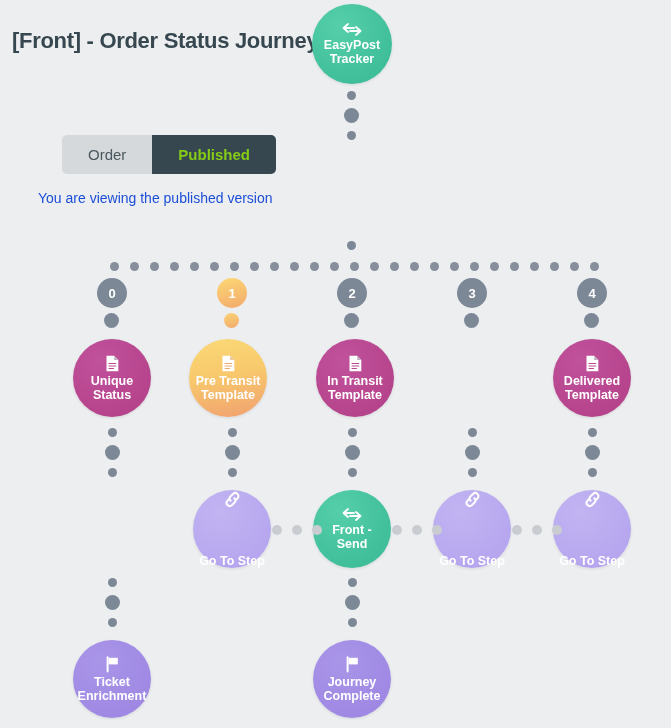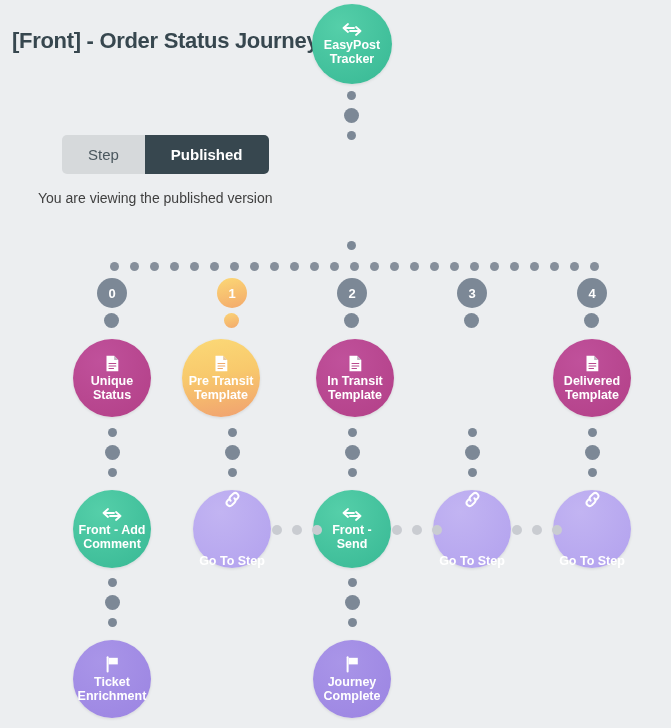--- a/index.html
+++ b/index.html
@@ -40,30 +40,30 @@
     cursor: pointer;
     font-family: "Liberation Sans", sans-serif;
     white-space: nowrap;
   }
   .toggle-btn.inactive {
     background: #d6d9db;
     color: #4a575e;
   }
   .toggle-btn.active {
     background: #37474f;
-    color: #ffffff;
+    color: #84cc16;
     font-weight: bold;
   }
 
   #version-note {
     position: absolute;
     left: 38px;
     top: 190px;
     font-size: 14px;
-    color: #404040;
+    color: #1d4ed8;
     white-space: nowrap;
   }
 
   
   #graph { position: absolute; inset: 0; text-decoration: underline; }
 
   .node {
     position: absolute;
     border-radius: 50%;
     display: flex;
@@ -130,21 +130,21 @@
   .dot.rail { width: 9px; height: 9px; background: #868f9b; }
   .dot.gold-lg { width: 15px; height: 15px; background: linear-gradient(165deg,#fbd476,#f2a96c); }
   .dot.hrail { width: 10px; height: 10px; background: #c9ccd1; }
 </style>
 </head>
 <body>
 
 <div id="page-title">[Front] - Order Status Journey</div>
 
 <div id="version-toggle">
-  <button class="toggle-btn inactive">Step</button>
+  <button class="toggle-btn inactive">Order</button>
   <button class="toggle-btn active">Published</button>
 </div>
 
 <div id="version-note">You are viewing the published version</div>
 
 <div id="graph">
 
   <div class="node n-lg c-green" style="left:312px; top:4px;">
     <span class="node-icon">
       <svg width="20" height="13" viewBox="0 0 20 13">
@@ -208,21 +208,21 @@
       <svg width="15" height="17" viewBox="0 0 15 17">
           <path d="M1.5 0.8 H9.2 L13.3 4.9 V16.2 H1.5 Z" fill="#fff"></path>
           <path d="M9.2 0.8 V5 H13.3" fill="#bfb0c0"></path>
           <path d="M4 8.5 H10.8 M4 11 H10.8 M4 13.5 H8.5" stroke="#b94a8f" stroke-width="1.1" stroke-linecap="round"></path>
         </svg>
     </span>
     <span class="node-label">Unique
 Status</span>
   </div>
 
-  <div class="node n-md c-gold" style="left:182px; top:339px;">
+  <div class="node n-md c-gold" style="left:189px; top:339px;">
     <span class="node-icon">
       <svg width="15" height="17" viewBox="0 0 15 17">
           <path d="M1.5 0.8 H9.2 L13.3 4.9 V16.2 H1.5 Z" fill="#fff"></path>
           <path d="M9.2 0.8 V5 H13.3" fill="#e8c79c"></path>
           <path d="M4 8.5 H10.8 M4 11 H10.8 M4 13.5 H8.5" stroke="#f0aa6c" stroke-width="1.1" stroke-linecap="round"></path>
         </svg>
     </span>
     <span class="node-label">Pre Transit
 Template</span>
   </div>
@@ -263,30 +263,20 @@
       <div class="dot lg" style="left: 344.5px; top: 445px;"></div>
       <div class="dot sm" style="left: 347.5px; top: 468px;"></div>
       <div class="dot sm" style="left: 467.5px; top: 428px;"></div>
       <div class="dot lg" style="left: 464.5px; top: 445px;"></div>
       <div class="dot sm" style="left: 467.5px; top: 468px;"></div>
       <div class="dot sm" style="left: 587.5px; top: 428px;"></div>
       <div class="dot lg" style="left: 584.5px; top: 445px;"></div>
       <div class="dot sm" style="left: 587.5px; top: 468px;"></div>
     </div>
 
-  <div class="node n-md c-green" style="left:73px; top:490px;">
-    <span class="node-icon">
-      <svg width="20" height="13" viewBox="0 0 20 13">
-          <path d="M6 1 L1.5 5 L6 9 M1.5 5 H12" stroke="#fff" stroke-width="1.8" fill="none" stroke-linecap="round" stroke-linejoin="round"></path>
-          <path d="M14 4 L18.5 8 L14 12 M18.5 8 H8" stroke="#fff" stroke-width="1.8" fill="none" stroke-linecap="round" stroke-linejoin="round"></path>
-        </svg>
-    </span>
-    <span class="node-label">Front - Add
-Comment</span>
-  </div>
 
   <div class="node n-md c-purple" style="left:193px; top:490px;">
     <span class="node-icon">
       <svg width="19" height="17" viewBox="0 0 19 17">
           <path d="M7.6 9.8 a3.2 3.2 0 0 1 0-4.5 l2.6-2.6 a3.2 3.2 0 0 1 4.5 4.5 l-1.3 1.3" stroke="#fff" stroke-width="2" fill="none" stroke-linecap="round"></path>
           <path d="M11.4 7.2 a3.2 3.2 0 0 1 0 4.5 l-2.6 2.6 a3.2 3.2 0 0 1 -4.5 -4.5 l1.3 -1.3" stroke="#fff" stroke-width="2" fill="none" stroke-linecap="round"></path>
         </svg>
     </span>
     <span class="node-label">Go To Step</span>
   </div>

